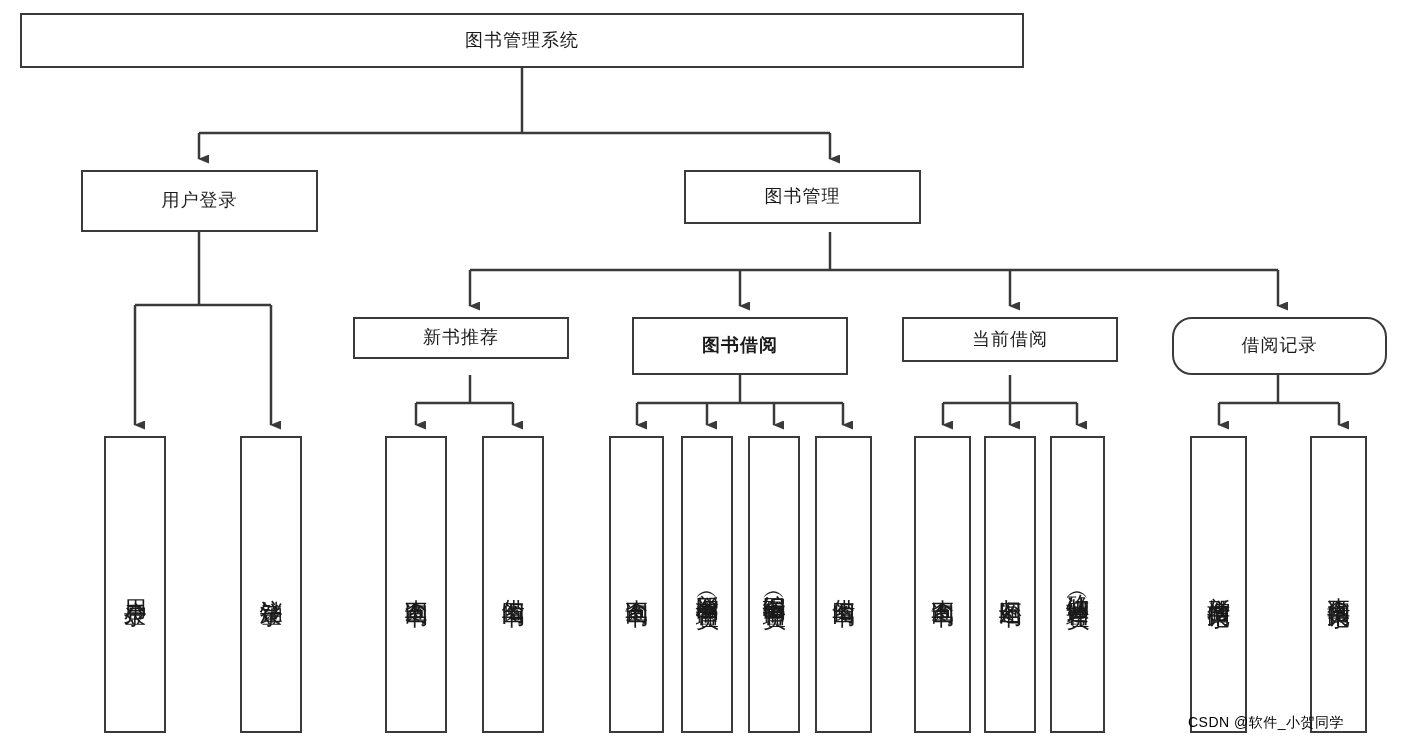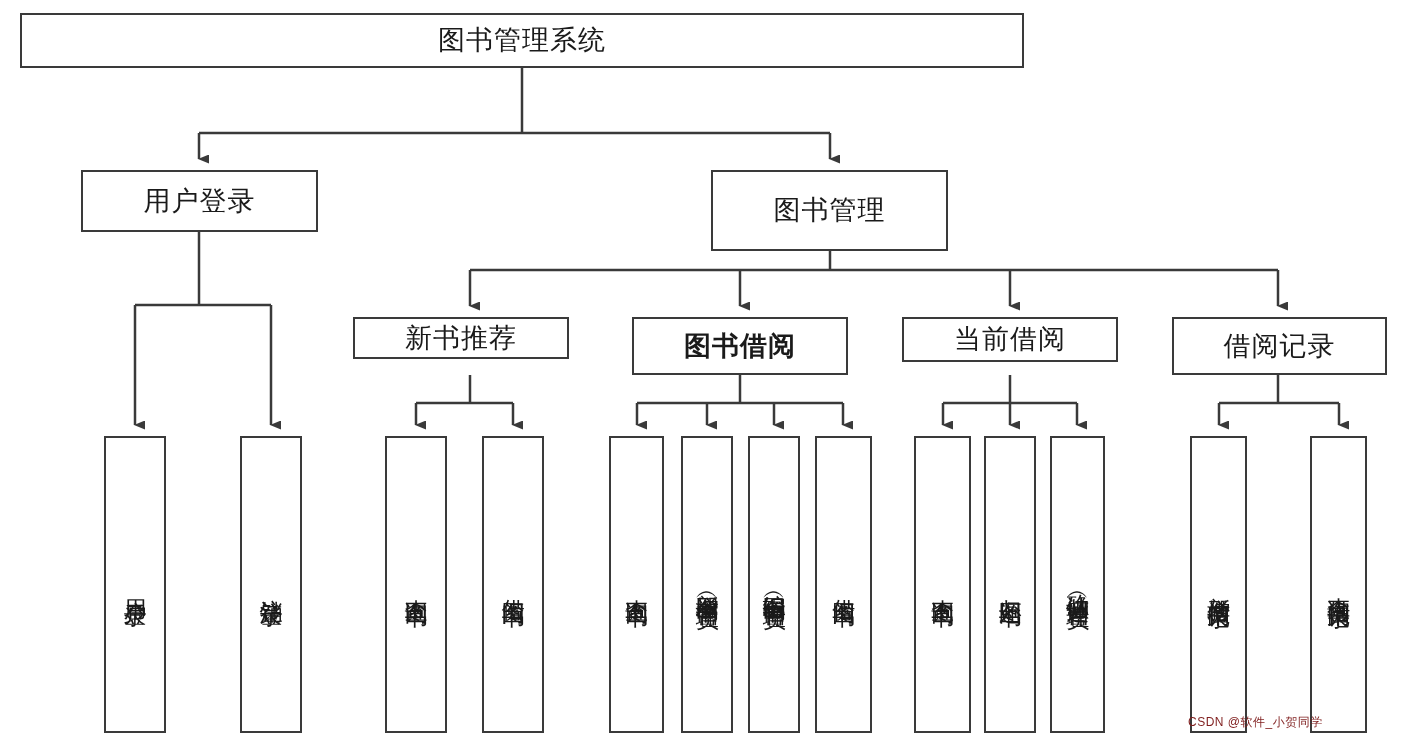--- a/index.html
+++ b/index.html
@@ -30,38 +30,38 @@
     box-sizing: border-box;
     background: #ffffff;
     border: 2px solid #3a3a3a;
     color: #1a1a1a;
     display: flex;
     align-items: center;
     justify-content: center;
     text-align: center;
   }
   .node.horiz {
-    font-size: 27px;
+    font-size: 18px;
     line-height: 1.2;
     letter-spacing: 1px;
   }
   .node.vert {
     writing-mode: vertical-rl;
     text-orientation: upright;
     font-size: 23px;
     line-height: 1.28;
     letter-spacing: 2px;
     padding: 6px 0;
   }
   #watermark {
     position: absolute;
     left: 1188px;
     top: 714px;
-    font-size: 12px;
-    color: #7f1d1d;
+    font-size: 14px;
+    color: #000000;
     letter-spacing: 0.5px;
     white-space: nowrap;
   }
 </style>
 </head>
 <body>
 
 <div id="canvas">
 
   <svg id="edges" viewBox="0 0 1405 747" xmlns="http://www.w3.org/2000/svg">
@@ -110,26 +110,26 @@
       <path d="M1278,375 L1278,403"></path>
       <path d="M1219,403 L1339,403"></path>
       <path d="M1219,403 L1219,425" marker-end="url(#arrow)"></path>
       <path d="M1339,403 L1339,425" marker-end="url(#arrow)"></path>
     </g>
   </svg>
 
   <div class="node horiz" style="left: 20px; top: 13px; width: 1004px; height: 55px;">图书管理系统</div>
 
   <div class="node horiz" style="left: 81px; top: 170px; width: 237px; height: 62px;">用户登录</div>
-  <div class="node horiz" style="left: 711px; top: 170px; width: 237px; height: 81px;">图书管理</div>
+  <div class="node horiz" style="left: 684px; top: 170px; width: 237px; height: 54px;">图书管理</div>
 
   <div class="node horiz" style="left: 353px; top: 317px; width: 216px; height: 42px;">新书推荐</div>
   <div class="node horiz" style="left: 632px; top: 317px; width: 216px; height: 58px; font-weight: bold;">图书借阅</div>
   <div class="node horiz" style="left: 902px; top: 317px; width: 216px; height: 45px;">当前借阅</div>
-  <div class="node horiz" style="left: 1172px; top: 317px; width: 215px; height: 58px;">借阅记录</div>
+  <div class="node horiz" style="left: 1172px; top: 317px; width: 215px; height: 58px; border-radius: 20px;">借阅记录</div>
 
   <div class="node vert" style="left: 104px; top: 436px; width: 62px; height: 297px;">用户登录</div>
   <div class="node vert" style="left: 240px; top: 436px; width: 62px; height: 297px;">注销登录</div>
   <div class="node vert" style="left: 385px; top: 436px; width: 62px; height: 297px;">查询图书</div>
   <div class="node vert" style="left: 482px; top: 436px; width: 62px; height: 297px;">借阅图书</div>
   <div class="node vert" style="left: 609px; top: 436px; width: 55px; height: 297px;">查询图书</div>
   <div class="node vert" style="left: 681px; top: 436px; width: 52px; height: 297px;">新增图书（管理员）</div>
   <div class="node vert" style="left: 748px; top: 436px; width: 52px; height: 297px;">编辑图书（管理员）</div>
   <div class="node vert" style="left: 815px; top: 436px; width: 57px; height: 297px;">借阅图书</div>
   <div class="node vert" style="left: 914px; top: 436px; width: 57px; height: 297px;">查询图书</div>

